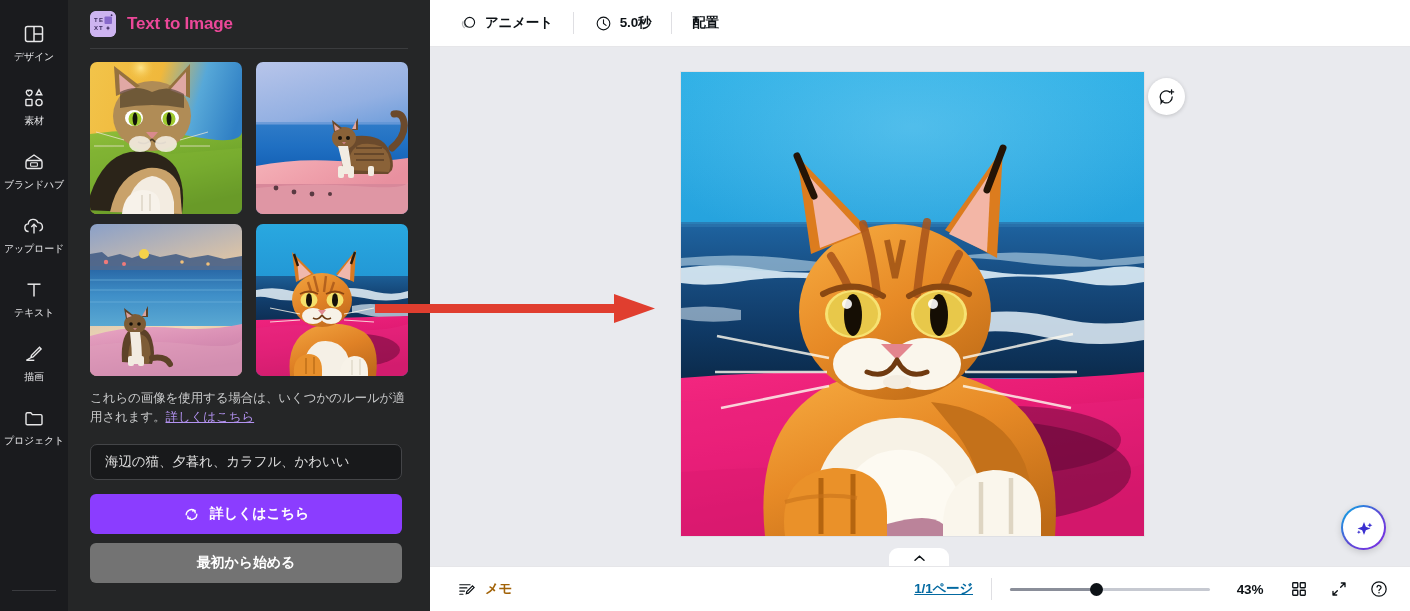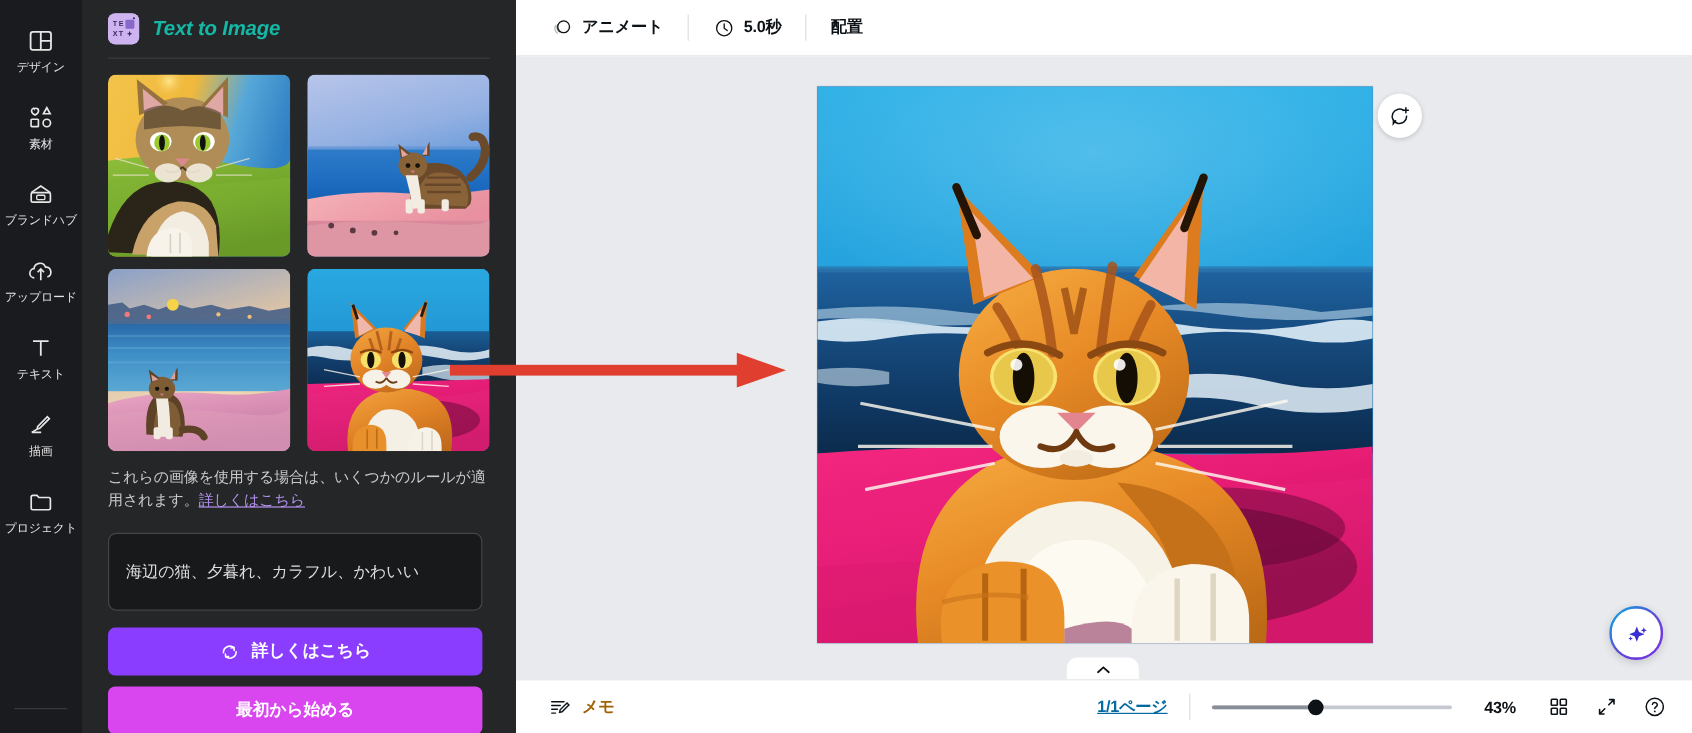--- a/index.html
+++ b/index.html
@@ -62,23 +62,22 @@
   }
   .app-badge {
     width: 26px; height: 26px; border-radius: 6px;
     background: #cdb4f0;
     display: flex; align-items: center; justify-content: center;
     flex-shrink: 0;
     overflow: hidden;
   }
   .app-badge svg { width: 26px; height: 26px; display: block; }
   .panel-title {
-    font-size: 17px; font-weight: bold; color: #14b8a6;
+    font-size: 17px; font-weight: bold; color: #ec4899;
     letter-spacing: -0.2px;
-    font-style: italic;
   }
   .panel-rule {
     height: 1px; background: #3b3c3e;
     margin: 0 22px;
     flex-shrink: 0;
   }
   .panel-body {
     flex: 1;
     padding: 13px 22px 0 22px;
     overflow: hidden;
@@ -105,21 +104,21 @@
     font-size: 12.5px; line-height: 19px;
     color: #c9cacb;
     letter-spacing: -0.1px;
   }
   .disclaimer a {
     color: #b392f0;
     text-decoration: underline;
   }
   .prompt-box {
     margin-top: 17px;
-    width: 312px; height: 65px;
+    width: 312px; height: 36px;
     background: #18191b;
     border: 1px solid #444548;
     border-radius: 7px;
     display: flex; align-items: center;
     padding: 0 14px;
     cursor: text;
   }
   .prompt-text {
     font-size: 13.5px; color: #dedede;
     letter-spacing: -0.1px;
@@ -136,21 +135,21 @@
     border: none;
   }
   .btn-primary span {
     font-size: 14px; font-weight: bold; color: #fff;
     letter-spacing: -0.1px;
   }
   .btn-primary svg { width: 17px; height: 17px; display:block; }
   .btn-secondary {
     margin-top: 9px;
     width: 312px; height: 40px;
-    background: #d946ef;
+    background: #737373;
     border-radius: 6px;
     display: flex; align-items: center; justify-content: center;
     cursor: pointer;
     border: none;
   }
   .btn-secondary span {
     font-size: 14px; font-weight: bold; color: #fff;
     letter-spacing: -0.1px;
   }
 

